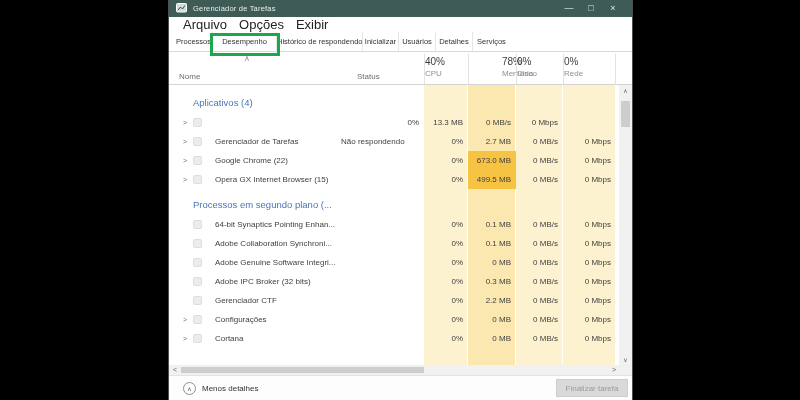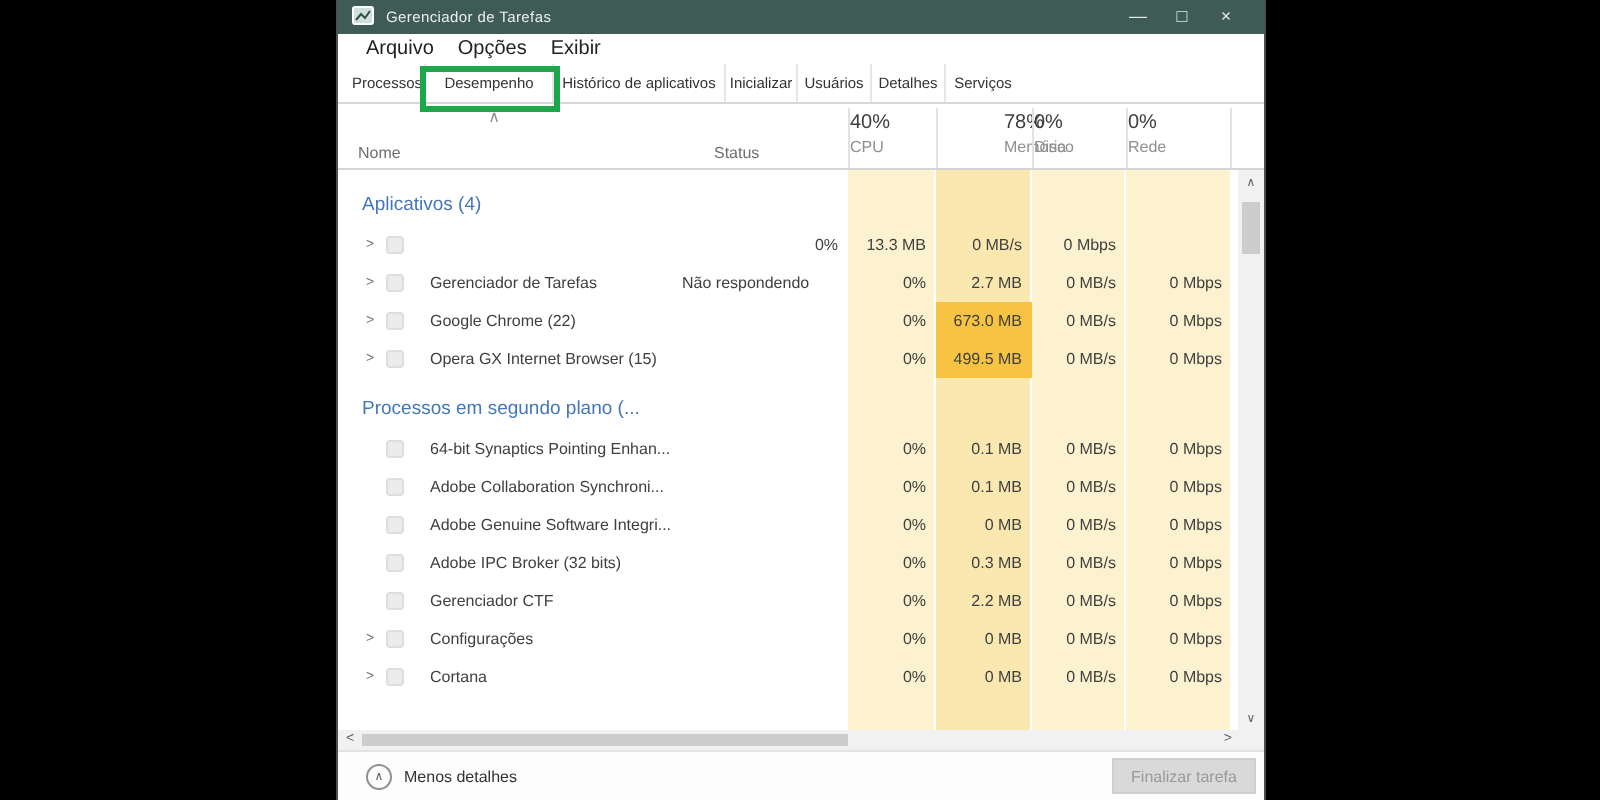--- a/index.html
+++ b/index.html
@@ -8,21 +8,21 @@
   .window { position:absolute; left:168px; top:0; width:465px; height:400px; background:#fff;
             border-left:1px solid #4f4f4f; border-right:1px solid #4f4f4f; }
   
   .titlebar { height:17px; background:var(--titlebar,#3e5c55); display:flex; align-items:center; }
   .app-icon { margin-left:7px; display:inline-flex; }
   .title { margin-left:6px; font-size:7.5px; color:var(--titlebar_text,#e9efed); letter-spacing:.2px; }
   .controls { margin-left:auto; margin-right:8px; display:flex; }
   .ctl { width:22px; text-align:center; font-size:9px; line-height:17px; color:#dfe7e4; cursor:default; }
   
   .menubar { height:15px; display:flex; align-items:center; padding-left:14px; gap:12px; background:#fff; }
-  .menu-item { font-size:10px; color:#222; }
+  .menu-item { font-size:13px; color:#222; }
   
   .tabbar { height:20px; display:flex; align-items:center; padding-left:6px; background:#fff;
             border-bottom:1px solid #d8d8d8; }
   .tab { font-size:7.5px; color:#333; text-align:center; line-height:19px; height:19px;
          border-right:1px solid #e6e6e6; overflow:hidden; white-space:nowrap; }
   .tab:nth-child(1){width:38px;} .tab:nth-child(2){width:64px;} .tab:nth-child(3){width:86px;}
   .tab:nth-child(4){width:36px;} .tab:nth-child(5){width:37px;} .tab:nth-child(6){width:37px;}
   .tab:nth-child(7){width:37px; border-right:none;}
   .tab-highlight { position:absolute; left:41px; top:33px; width:70px; height:23px;
                    border:3px solid var(--highlight_green,#1aa84b); z-index:9; pointer-events:none; }
@@ -37,21 +37,21 @@
   .uh .pct { font-size:10px; color:#3d3d3d; margin-top:2px; }
   .uh .lbl { font-size:8px; color:#8f8f8f; margin-top:2px; }
   
   .tbody { position:relative; height:280px; background:#fff; overflow:hidden; }
   .strip { position:absolute; top:0; bottom:0; }
   .strip-cpu { left:255px; width:43px; background:var(--heat_light,#fdf2cf); }
   .strip-mem { left:299px; width:47px; background:var(--heat_medium,#fae8b0); }
   .strip-disk{ left:347px; width:46px; background:var(--heat_light,#fdf2cf); }
   .strip-net { left:394px; width:52px; background:var(--heat_light,#fdf2cf); }
   .rows { position:absolute; left:0; top:0; right:13px; bottom:0; }
-  .group-header { height:20px; line-height:20px; padding-left:12px; font-size:9.5px;
+  .group-header { height:20px; line-height:20px; padding-left:24px; font-size:9.5px;
                   color:var(--group_blue,#4577b8); }
   .gh-first { margin-top:8px; } .gh-later { margin-top:6px; }
   .prow { display:grid; grid-template-columns:16px 22px 126px 83px 44px 48px 47px 53px;
           padding-left:8px; height:19px; line-height:19px; }
   .exp { font-size:7px; color:#707070; text-align:center; }
   .picon { width:9px; height:9px; margin-top:5px; background:#ececec; border:1px solid #dedede; border-radius:2px; }
   .pname, .pstatus { font-size:8px; color:var(--row_text,#3f3f3f); white-space:nowrap; overflow:hidden; }
   .cell { font-size:8px; color:var(--row_text,#3f3f3f); text-align:right; padding-right:5px; }
   .cell.hot { background:var(--heat_hot,#f6c343); }
   
@@ -96,21 +96,21 @@
 
     <div class="menubar">
       <span class="menu-item">Arquivo</span>
       <span class="menu-item">Opções</span>
       <span class="menu-item">Exibir</span>
     </div>
 
     <div class="tabbar">
       <span class="tab">Processos</span>
       <span class="tab">Desempenho</span>
-      <span class="tab">Histórico de aplicativos</span>
+      <span class="tab">Histórico de respondendo</span>
       <span class="tab">Inicializar</span>
       <span class="tab">Usuários</span>
       <span class="tab">Detalhes</span>
       <span class="tab">Serviços</span>
     </div>
     <div class="tab-highlight"></div>
 
     <div class="thead">
       <span class="sort-caret">∧</span>
       <span class="h-nome">Nome</span>

